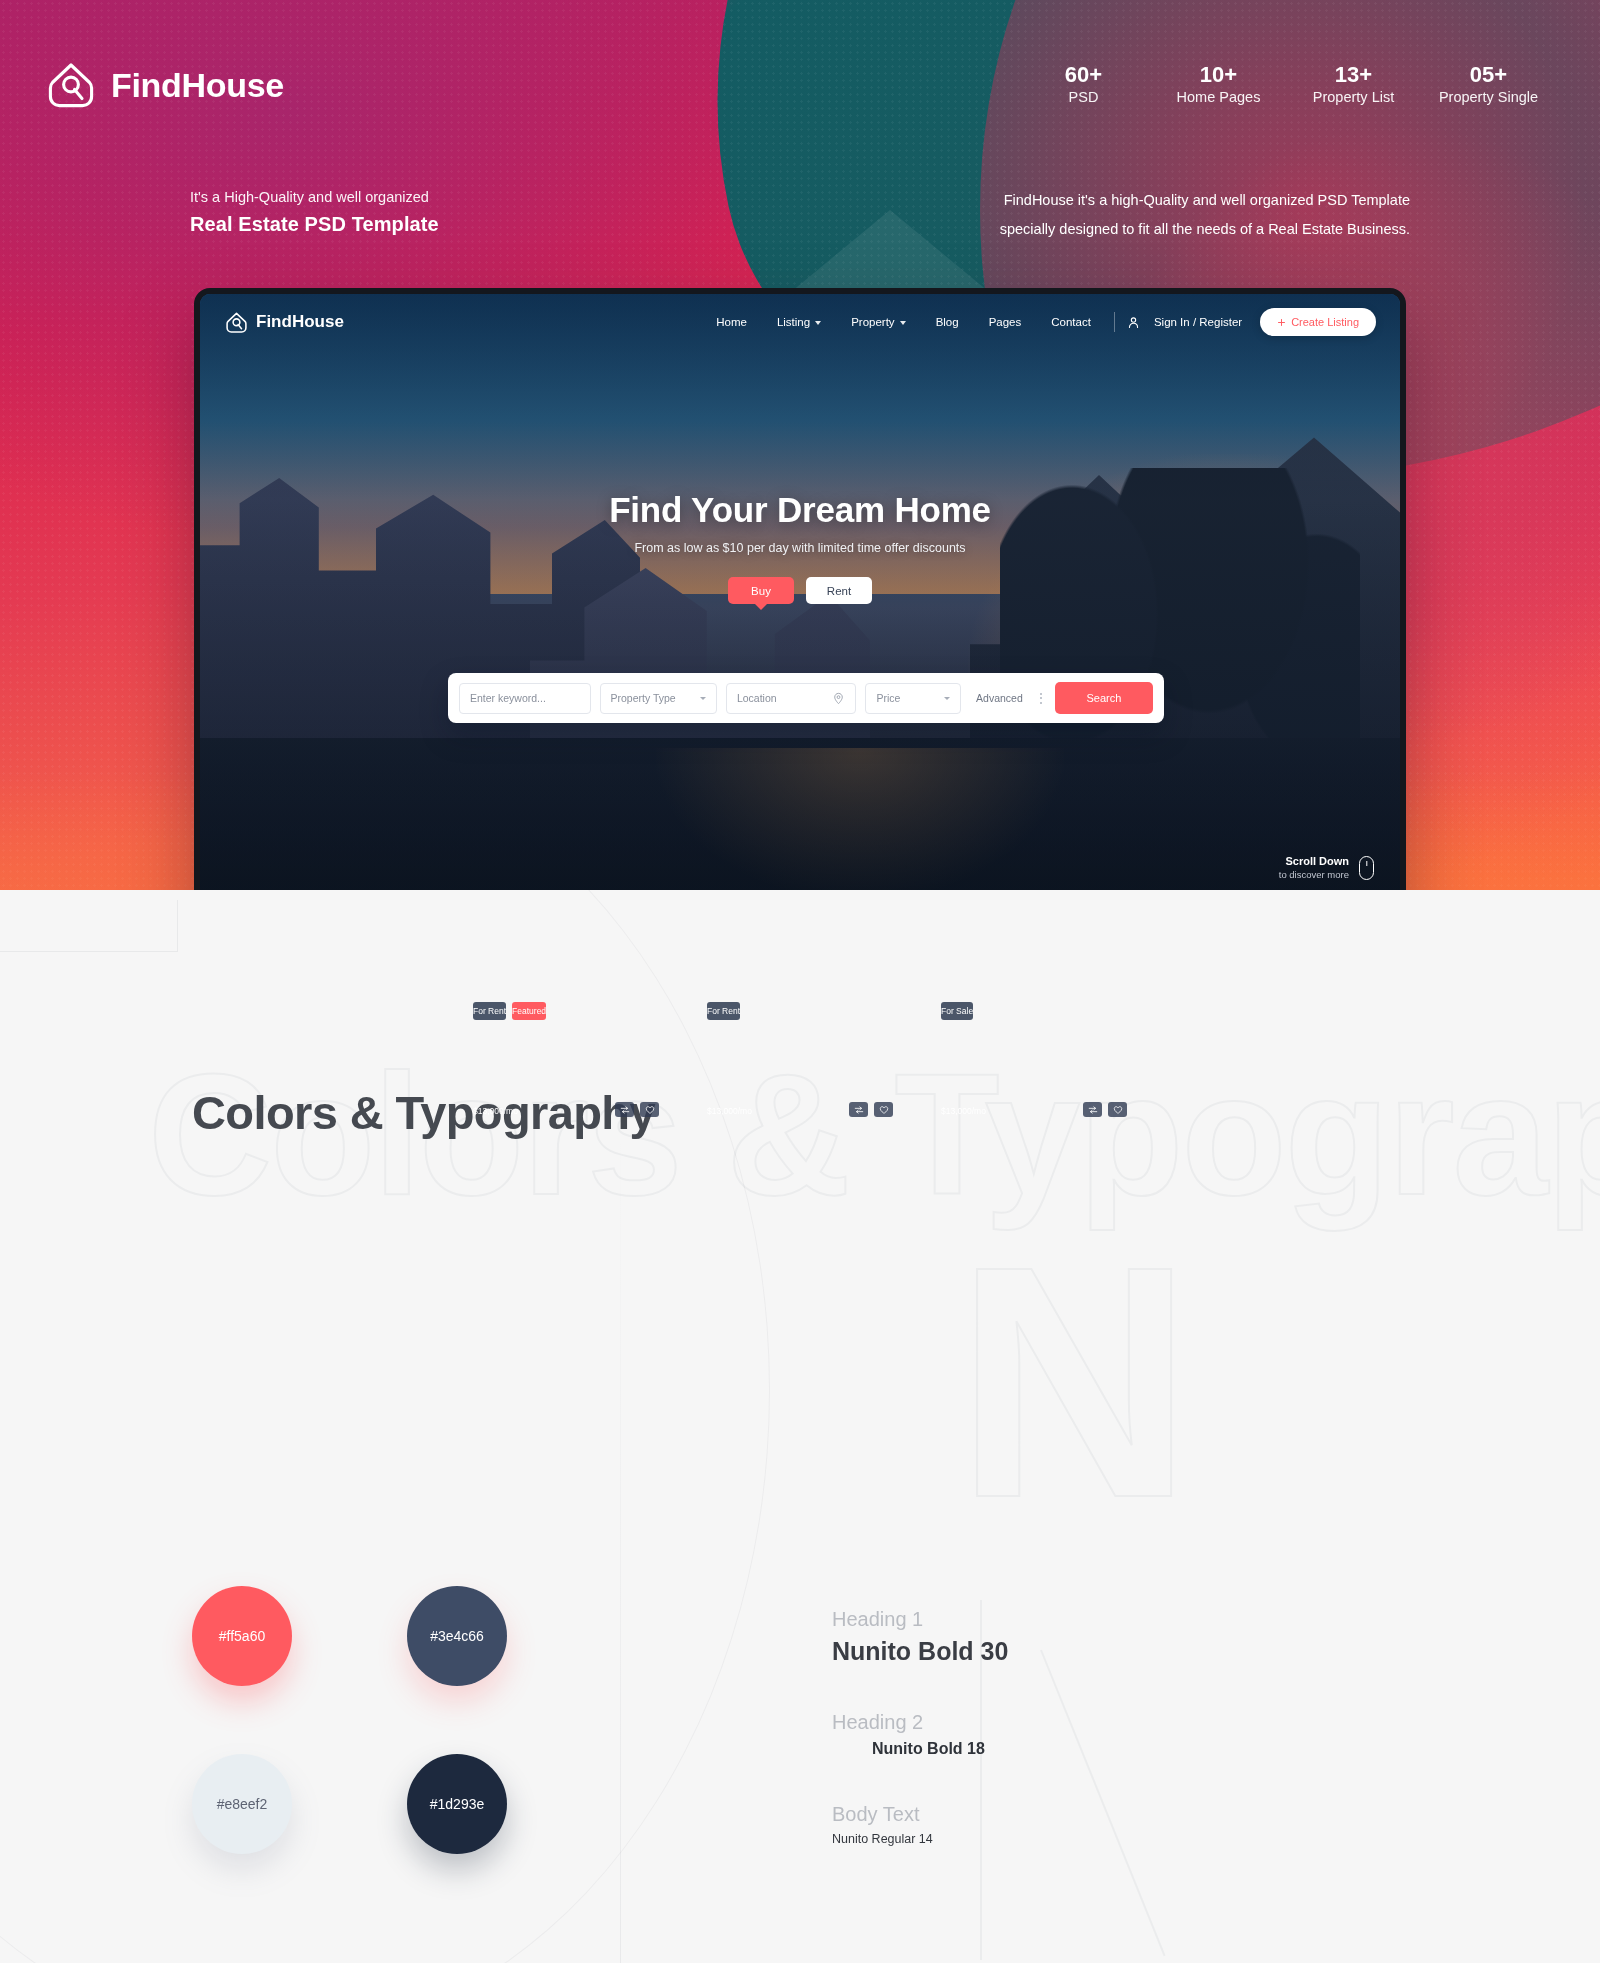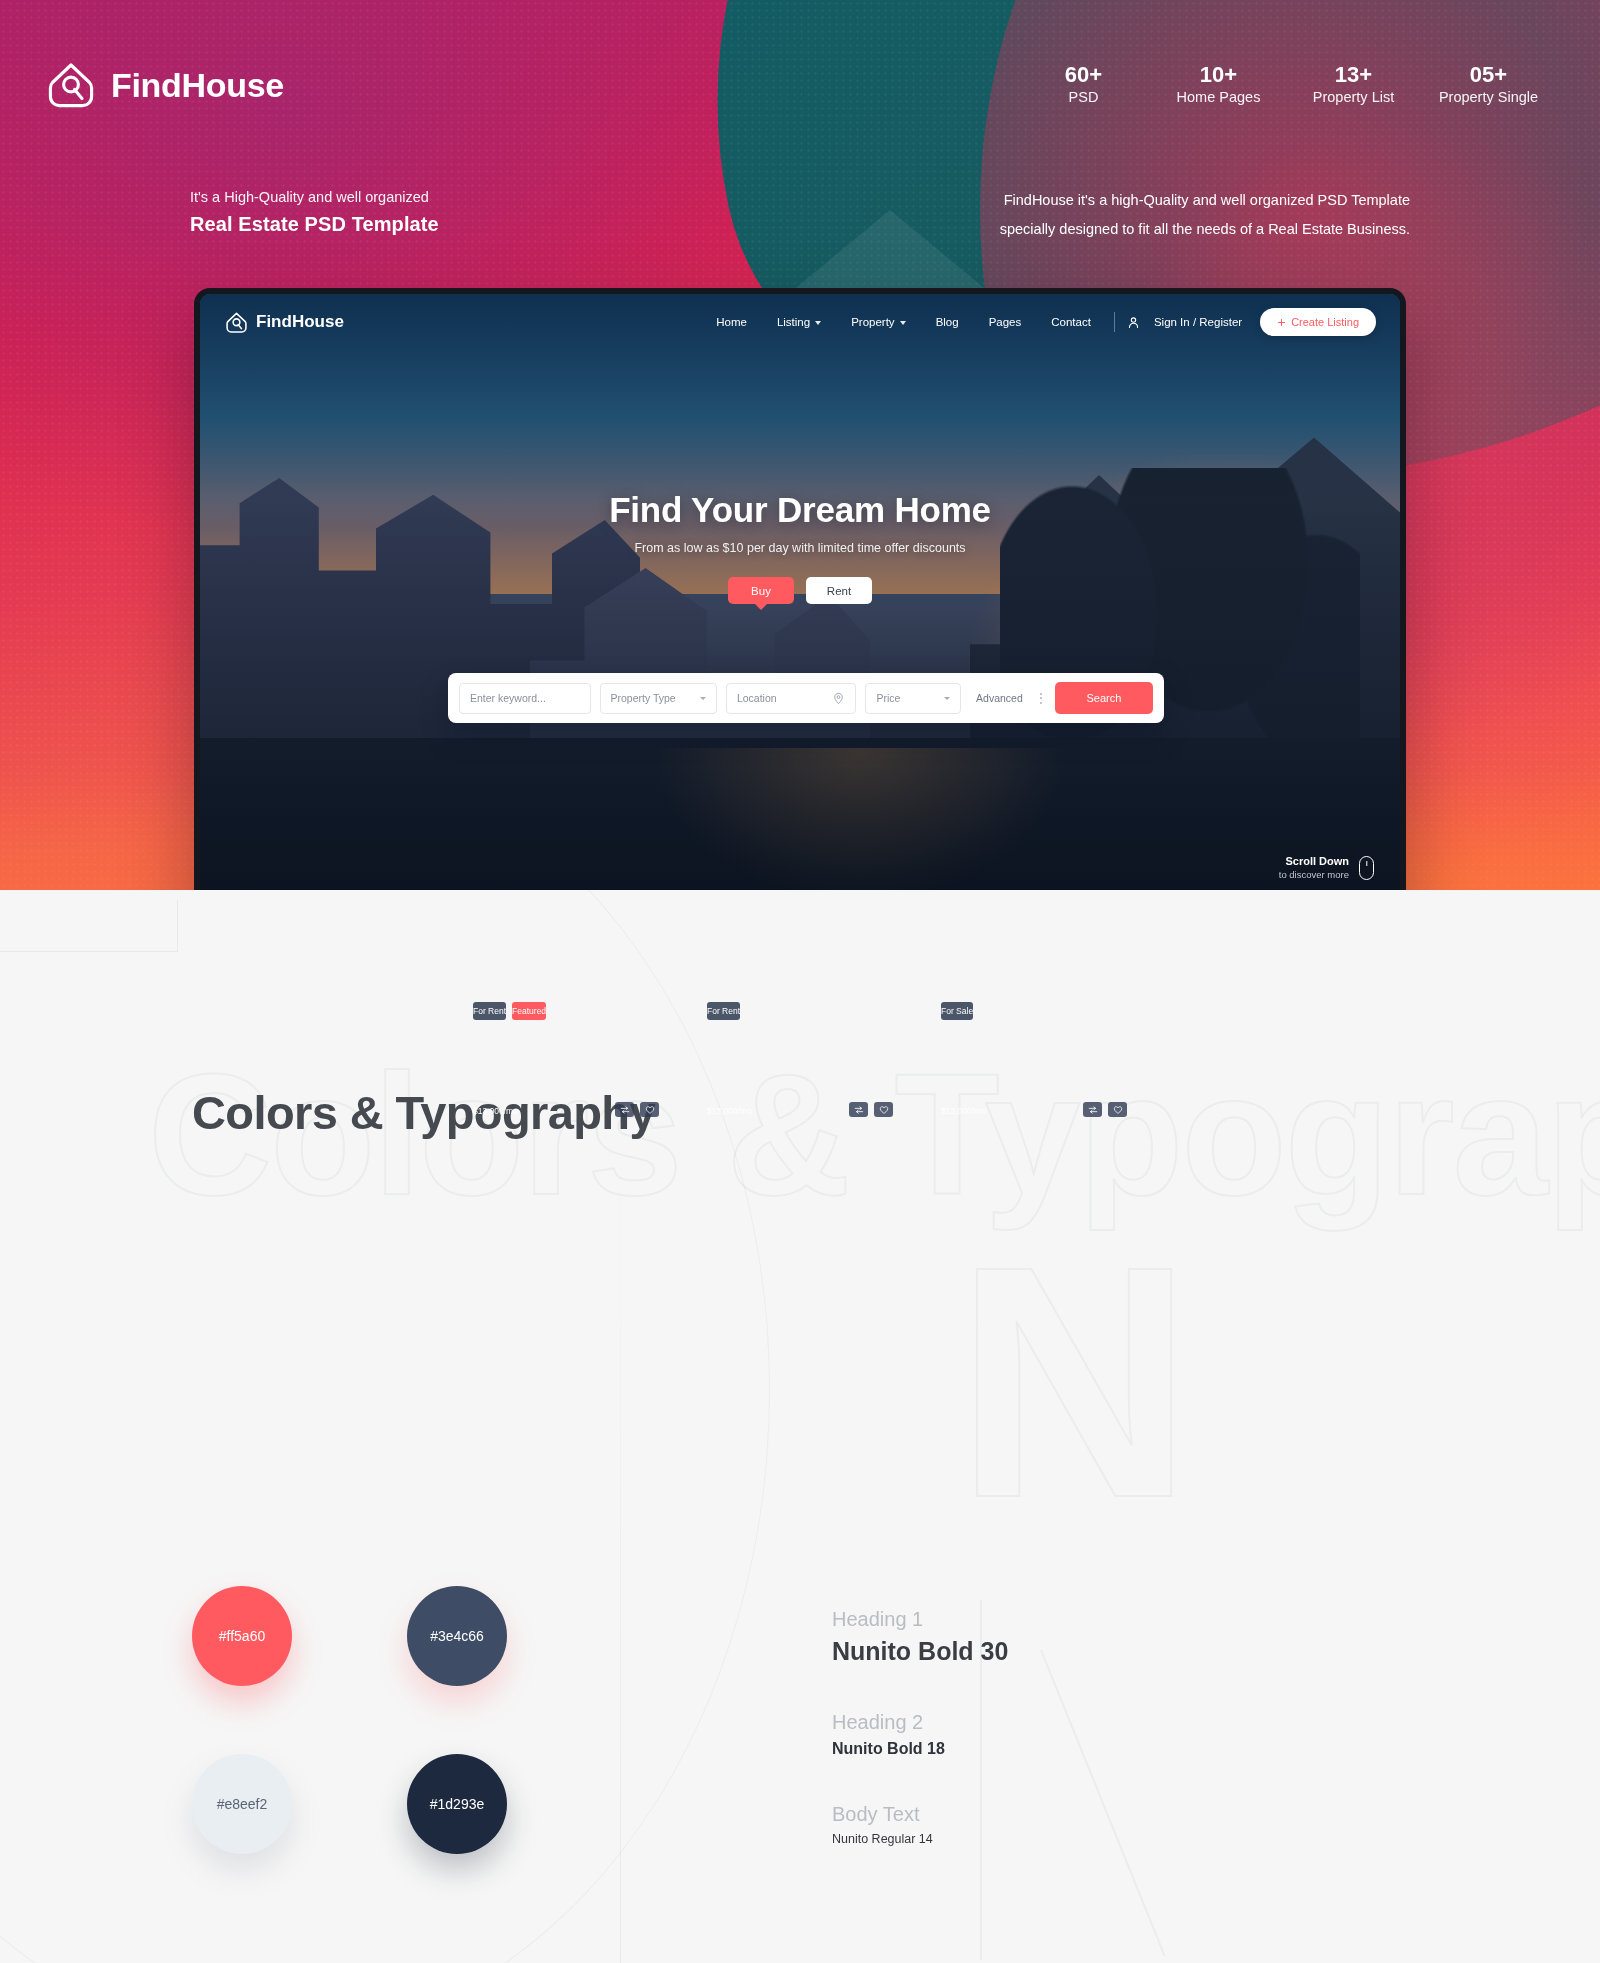--- a/index.html
+++ b/index.html
@@ -432,21 +432,21 @@
   .sw-2 { background: #3e4c66; color: #fff; box-shadow: 0 16px 30px rgba(255,90,96,.22); }
   .sw-3 { background: #e8eef2; color: #5d6373; box-shadow: 0 16px 30px rgba(120,130,150,.18); }
   .sw-4 { background: #1d293e; color: #fff; box-shadow: 0 16px 30px rgba(29,41,62,.26); }
 
   .typo {
     position: absolute; left: 832px; top: 1608px;
   }
   .typo-group { margin-bottom: 45px; }
   .typo-label { color: #b9bcc2; font-size: 20px; margin-bottom: 6px; }
   .typo-h1 { color: #3a3d44; font-size: 25px; font-weight: bold; }
-  .typo-h2 { color: #2f333a; font-size: 16px; font-weight: bold; }
+  .typo-h2 { color: #2f333a; font-size: 16px; font-weight: bold; margin-left: 40px; }
   .typo-body { color: #33373e; font-size: 12.5px; }
   .typo-diag-1, .typo-diag-2 {
     position: absolute; background: rgba(60,66,87,.055);
   }
   .typo-diag-1 { left: 980px; top: 1600px; width: 2px; height: 360px; }
   .typo-diag-2 {
     left: 1040px; top: 1650px; width: 2px; height: 330px;
     transform: rotate(-22deg); transform-origin: top center;
   }
   .ct-vline {

